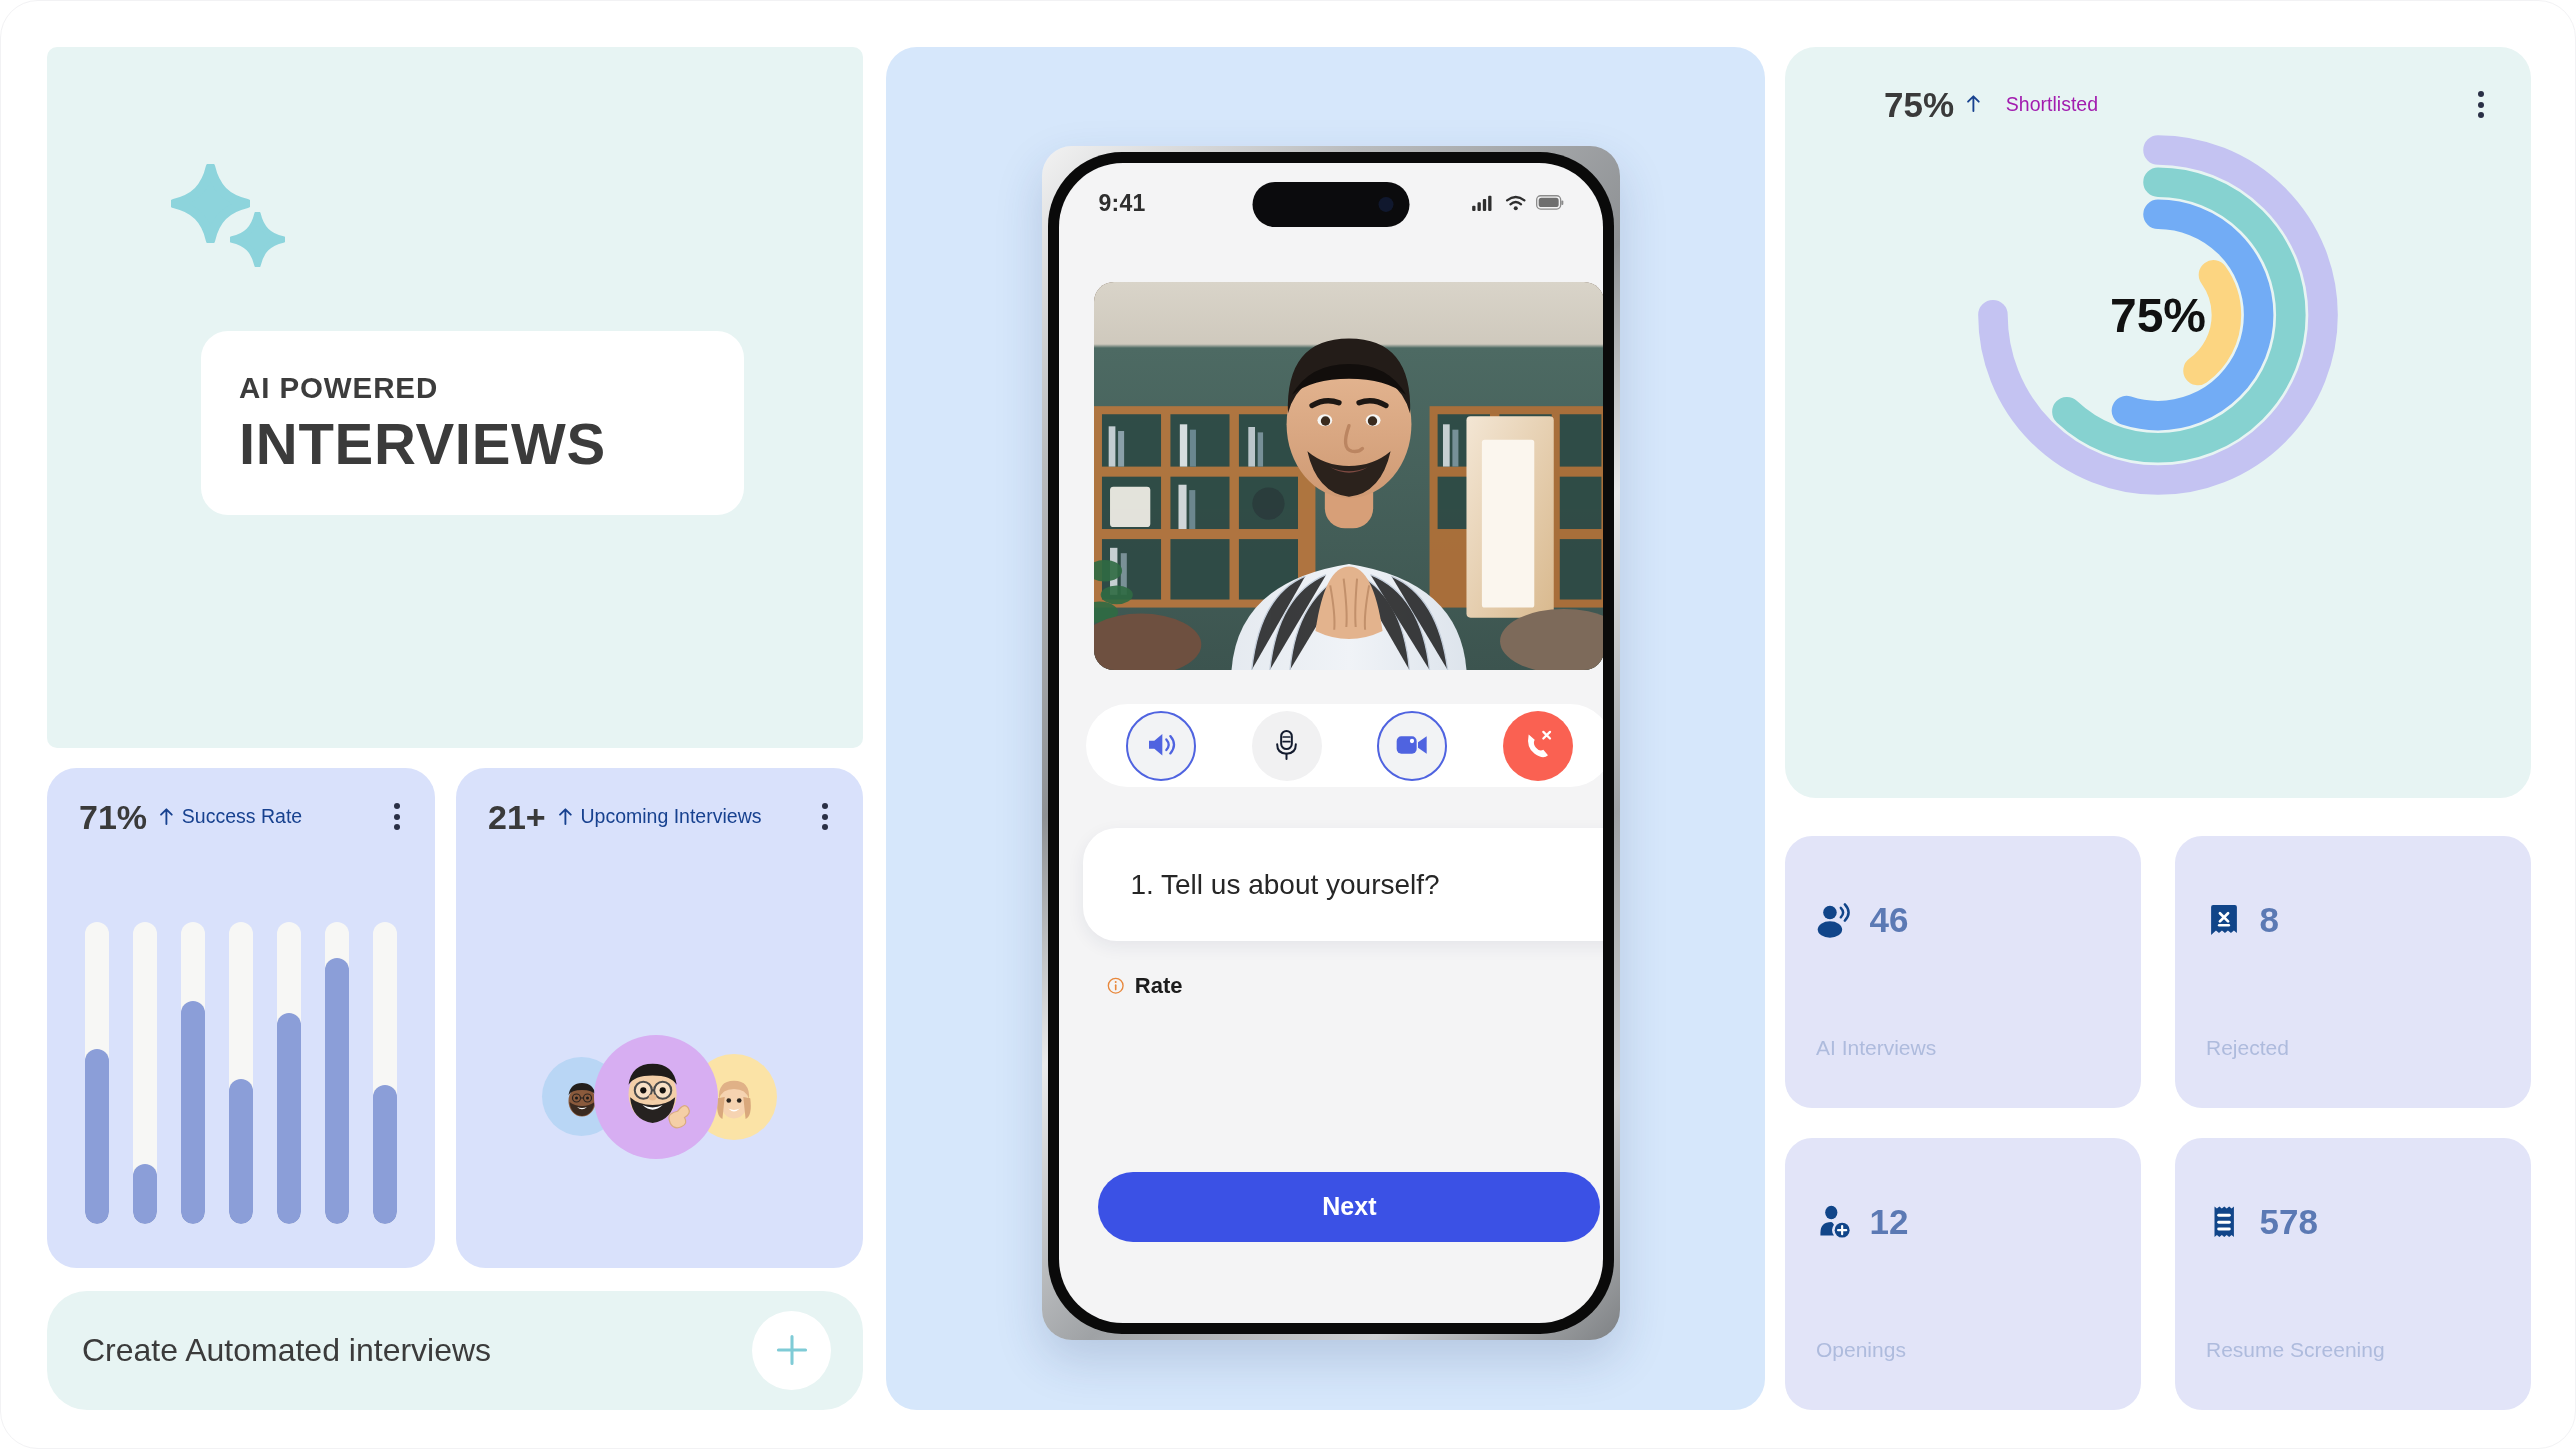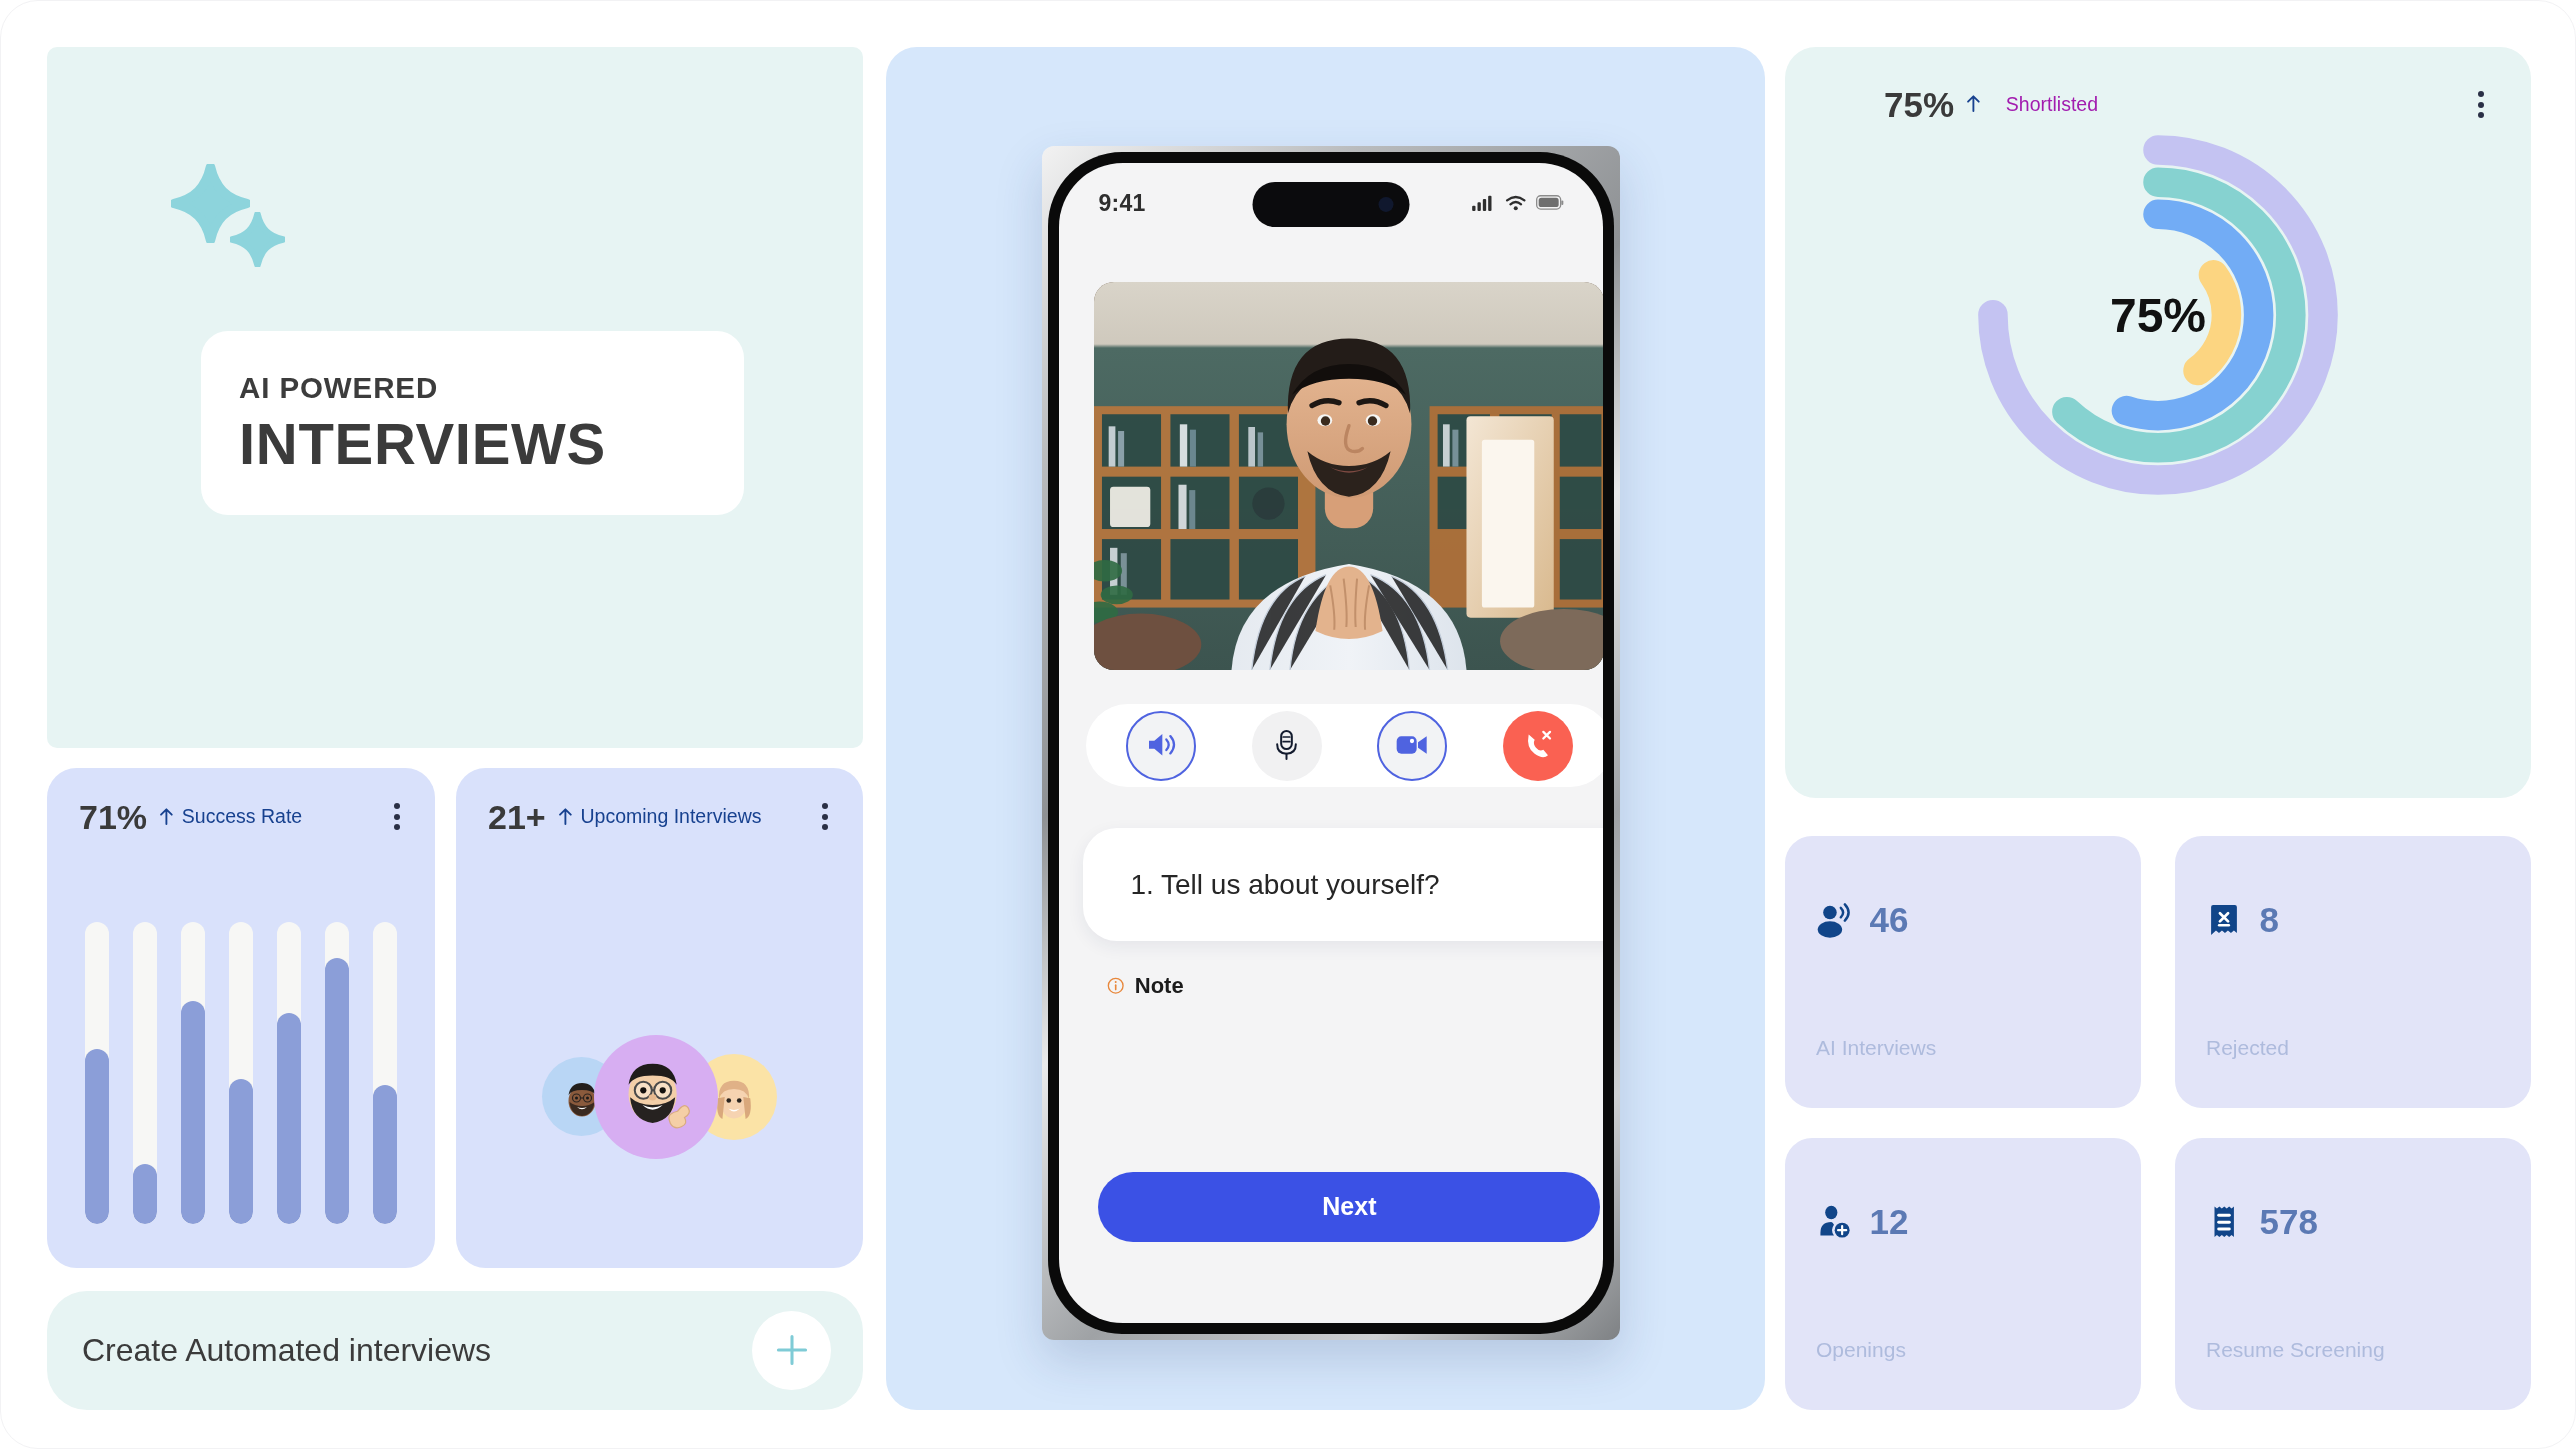--- a/index.html
+++ b/index.html
@@ -105,21 +105,21 @@
   }
 
   
   .phone-panel{
     position:absolute;left:0;top:0;width:879px;height:1363px;
     background:#d6e7fb;border-radius:31px;overflow:hidden;
   }
   .phone{
     position:absolute;left:156px;top:99px;width:578px;height:1194px;
     background:linear-gradient(135deg,#f2f2f2 0%,#b9bbbd 18%,#8e9194 38%,#e9eaeb 52%,#9fa2a5 70%,#cfd1d3 86%,#7e8184 100%);
-    border-radius:12px;padding:6px;box-sizing:border-box;
+    border-radius:30px;padding:6px;box-sizing:border-box;
     box-shadow:0 20px 47px rgba(40,60,110,.18);
   }
   .phone-inner{
     width:100%;height:100%;background:#0a0a0a;border-radius:74px;
     padding:11.4px;box-sizing:border-box;
   }
   .screen{
     width:100%;height:100%;background:#f4f4f5;border-radius:64px;
     position:relative;overflow:hidden;
   }
@@ -546,21 +546,21 @@
 
             <div class="note">
               <div class="note-head">
                 <span>
                   <svg width="17.4" height="17.4" viewBox="0 0 26 26">
                     <circle cx="13" cy="13" r="11" fill="none" stroke="#e8873b" stroke-width="2"></circle>
                     <circle cx="13" cy="7.6" r="1.5" fill="#e8873b"></circle>
                     <rect x="11.8" y="11" width="2.4" height="9" rx="1.2" fill="#e8873b"></rect>
                   </svg>
                 </span>
-                <span class="note-title">Note</span>
+                <span class="note-title">Rate</span>
               </div>
             </div>
 
             <div class="next-btn">Next</div>
           </div>
         </div>
       </div>
     </div>
   </div>
 

